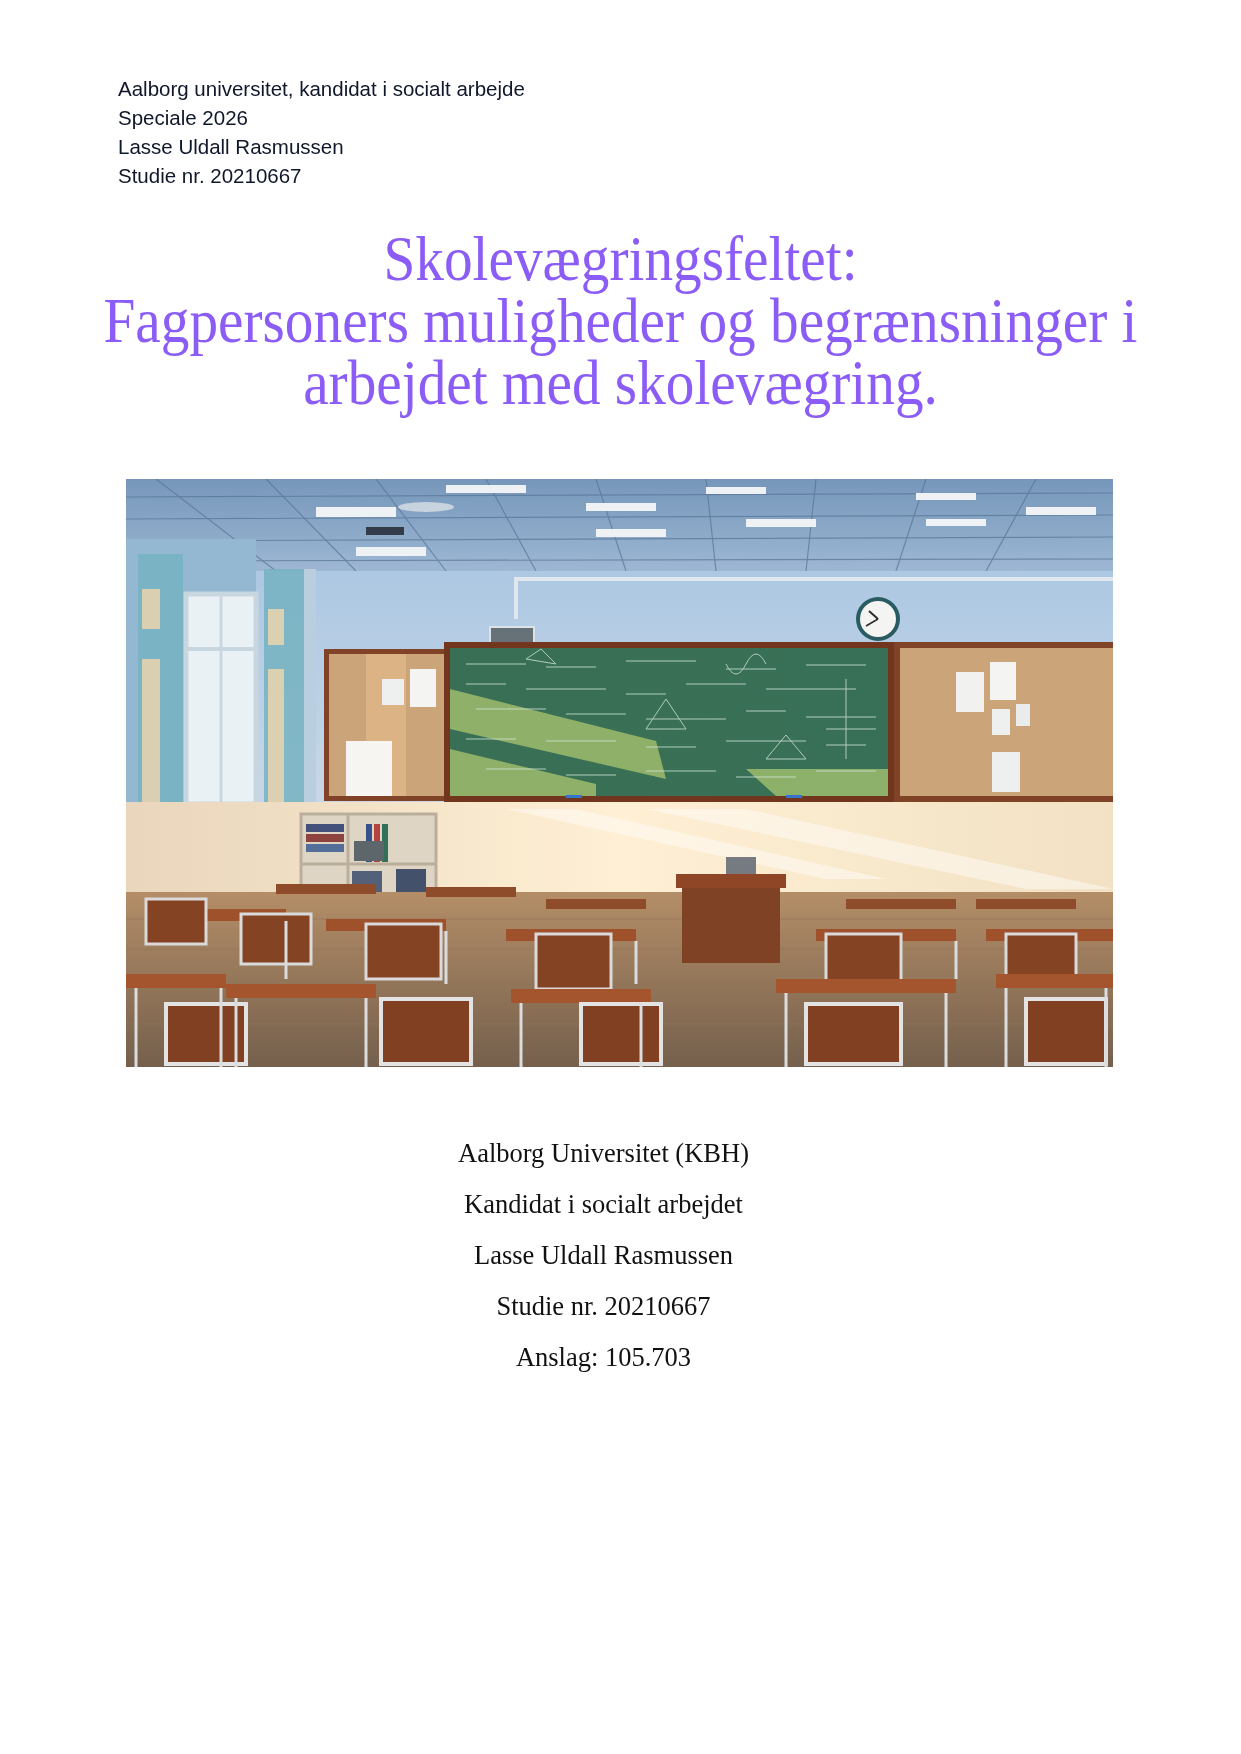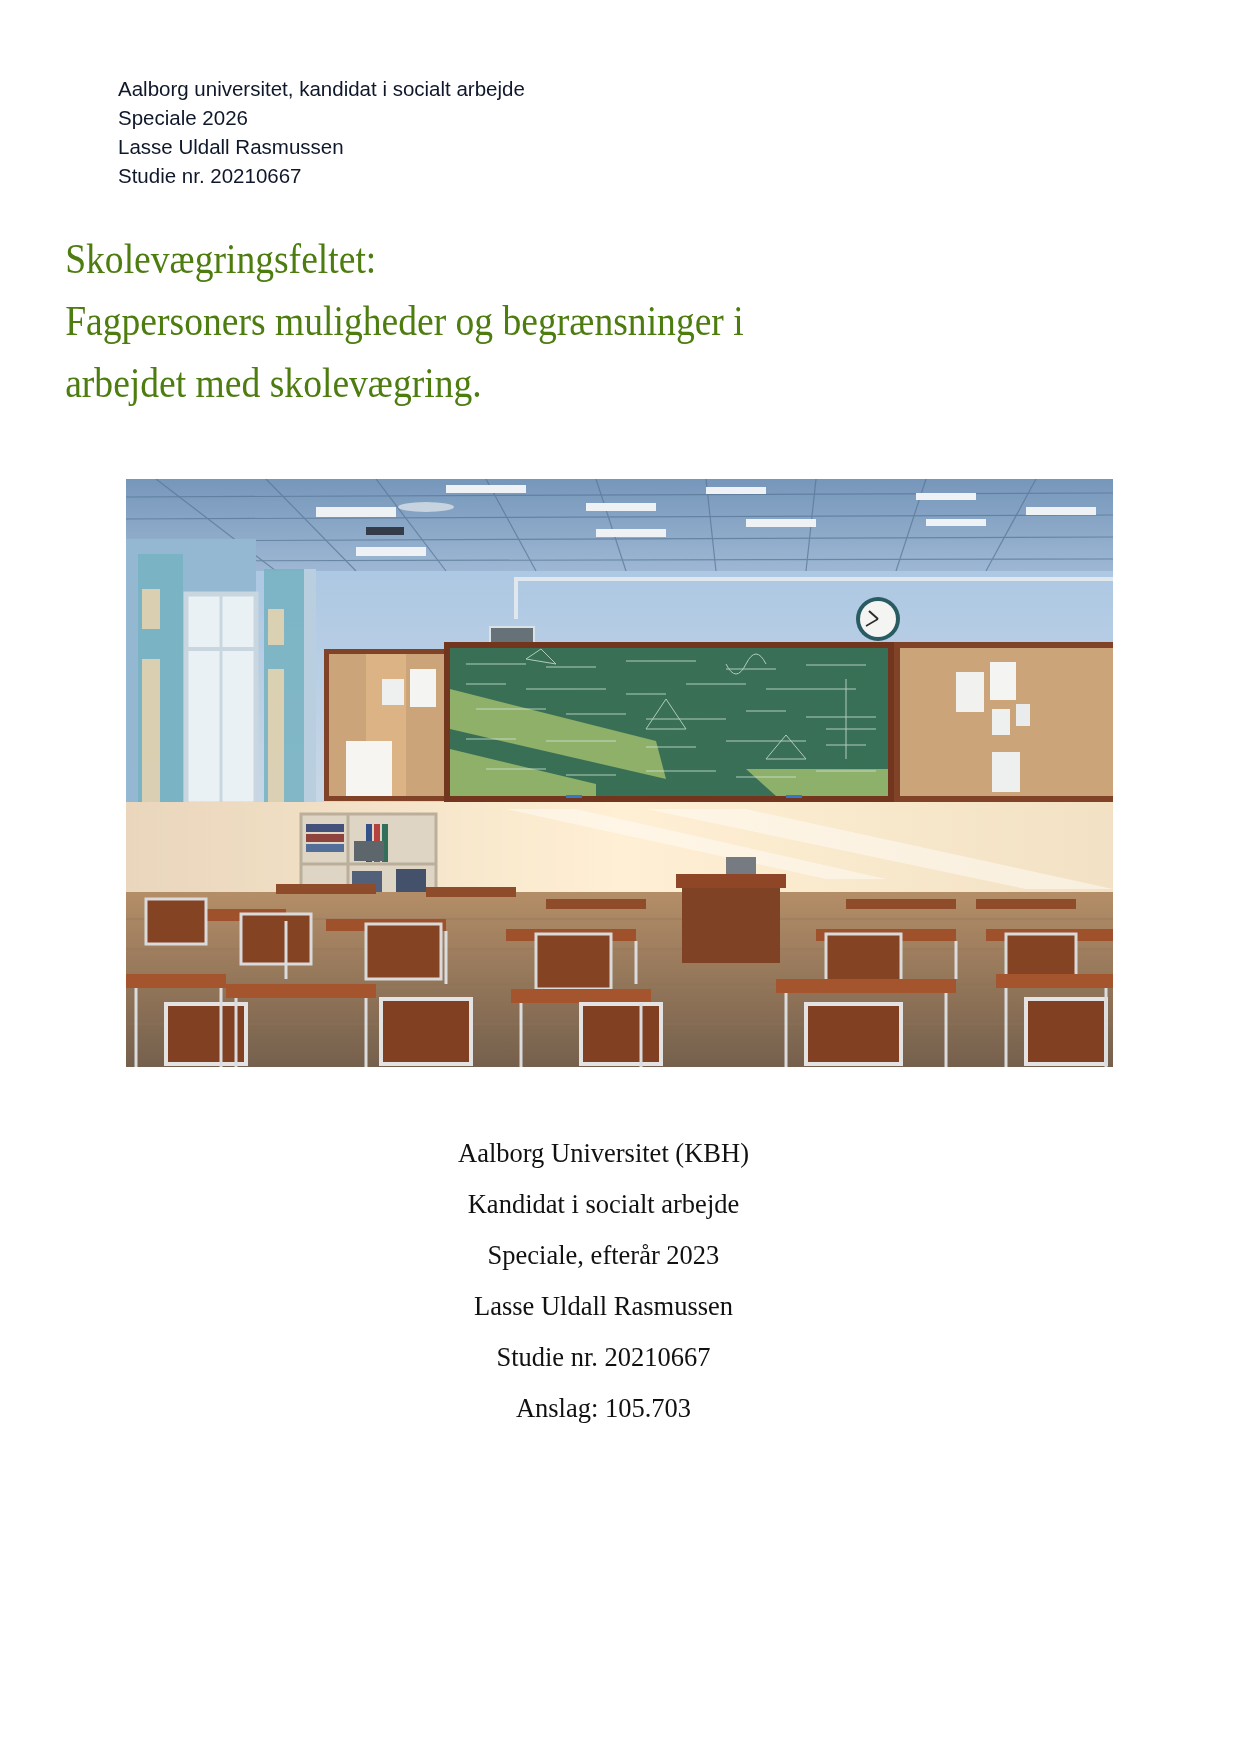--- a/index.html
+++ b/index.html
@@ -1,19 +1,19 @@
 <!DOCTYPE html>
 <html><head>
 <meta charset="utf-8">
 <style>
   html, body { margin: 0; padding: 0; background: #ffffff; }
   body { width: 1241px; height: 1754px; position: relative; overflow: hidden; color: #000; }
   .header { position: absolute; left: 118px; top: 74px; font-family: "Liberation Sans", sans-serif; font-size: 20.5px; line-height: 29px; color: #0f172a; }
   .header div { white-space: nowrap; }
-  .title { position: absolute; left: 0; width: 1241px; top: 228px; text-align: left; font-family: "Liberation Serif", serif; font-size: 42px; line-height: 62px; color: #4d7c0f; }
+  .title { position: absolute; left: 0; width: 1241px; top: 228px; text-align: center; font-family: "Liberation Serif", serif; font-size: 64px; line-height: 62px; color: #8b5cf6; }
   .title .line { display: block; white-space: nowrap; transform: scaleX(0.895); transform-origin: center; }
   .cover-image { position: absolute; left: 126px; top: 479px; width: 987px; height: 588px; overflow: hidden; }
   .cover-image svg { display: block; width: 987px; height: 588px; }
   .info { position: absolute; left: 0; width: 1207px; top: 1128px; text-align: center; font-family: "Liberation Serif", serif; font-size: 26.5px; line-height: 51px; color: #111; }
   .info div { white-space: nowrap; }
 </style>
 </head>
 <body>
 
 <div class="header">
@@ -240,18 +240,17 @@
         <line x1="830" y1="462" x2="830" y2="500"></line>
       </g>
     </g>
 
     <rect x="0" y="0" width="987" height="588" fill="#ffcf90" opacity="0.05"></rect>
   </svg>
 </div>
 
 <div class="info">
   <div>Aalborg Universitet (KBH)</div>
-  <div>Kandidat i socialt arbejde</div>
-  <div>Speciale, efterår 2023</div>
+  <div>Kandidat i socialt arbejdet</div>
   <div>Lasse Uldall Rasmussen</div>
   <div>Studie nr. 20210667</div>
   <div>Anslag: 105.703</div>
 </div>
 
 </body></html>

